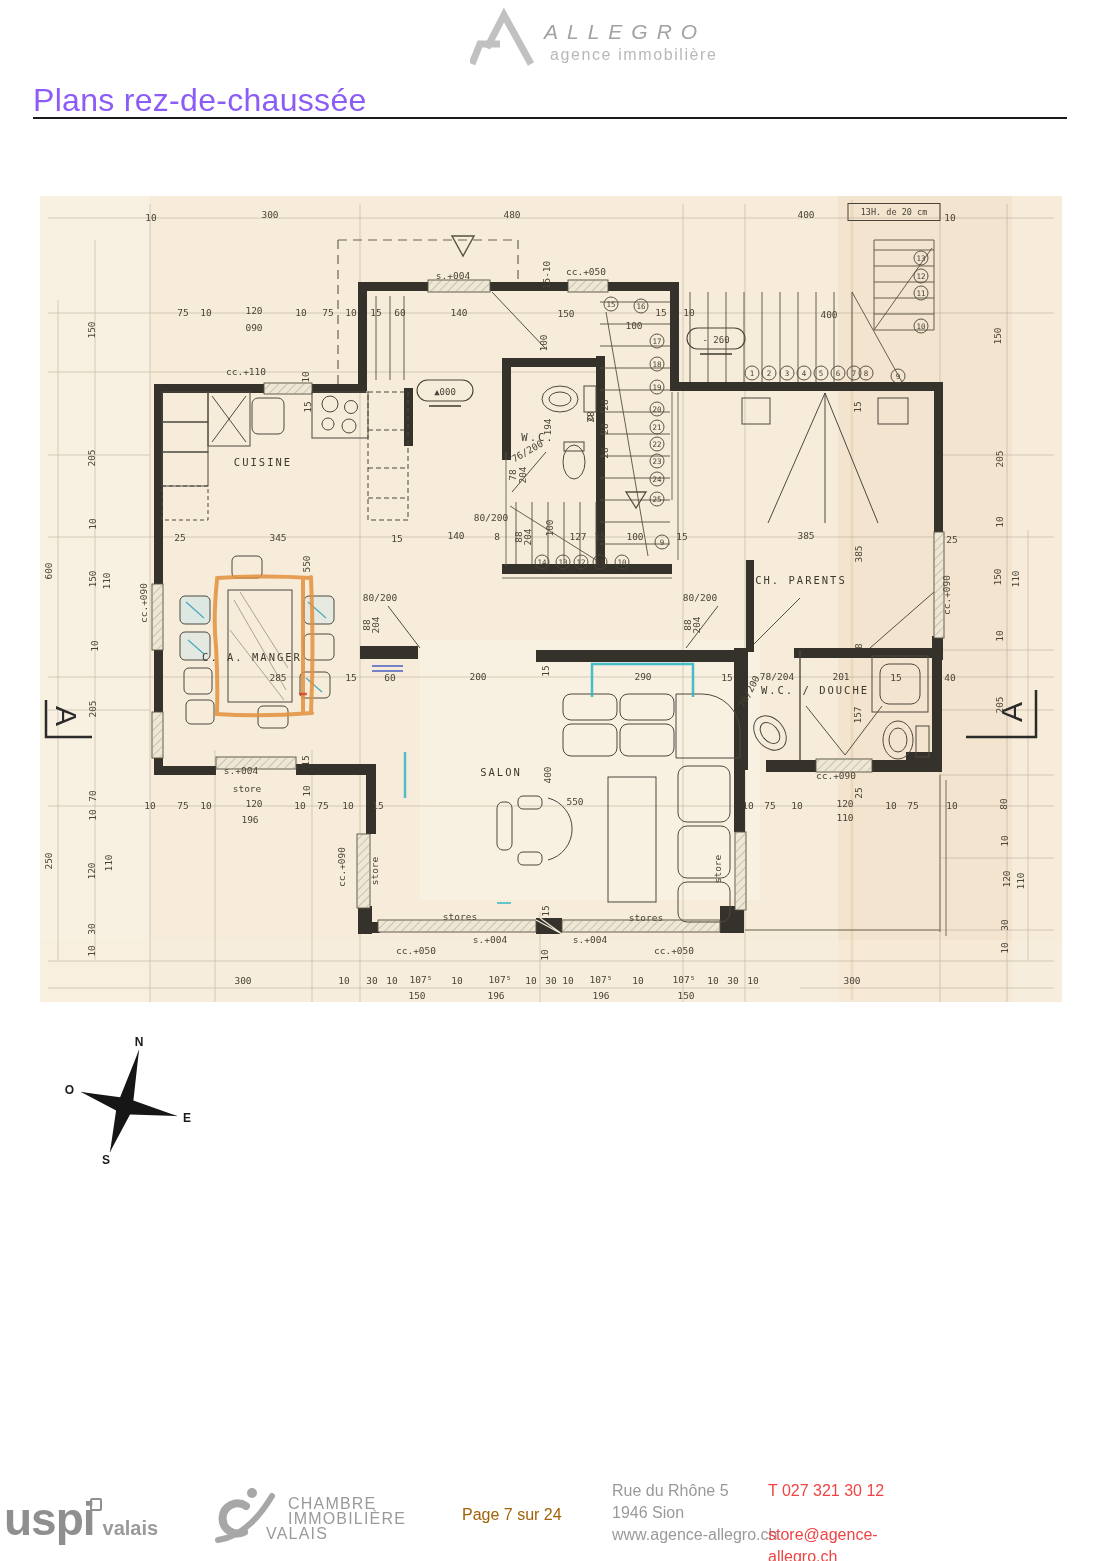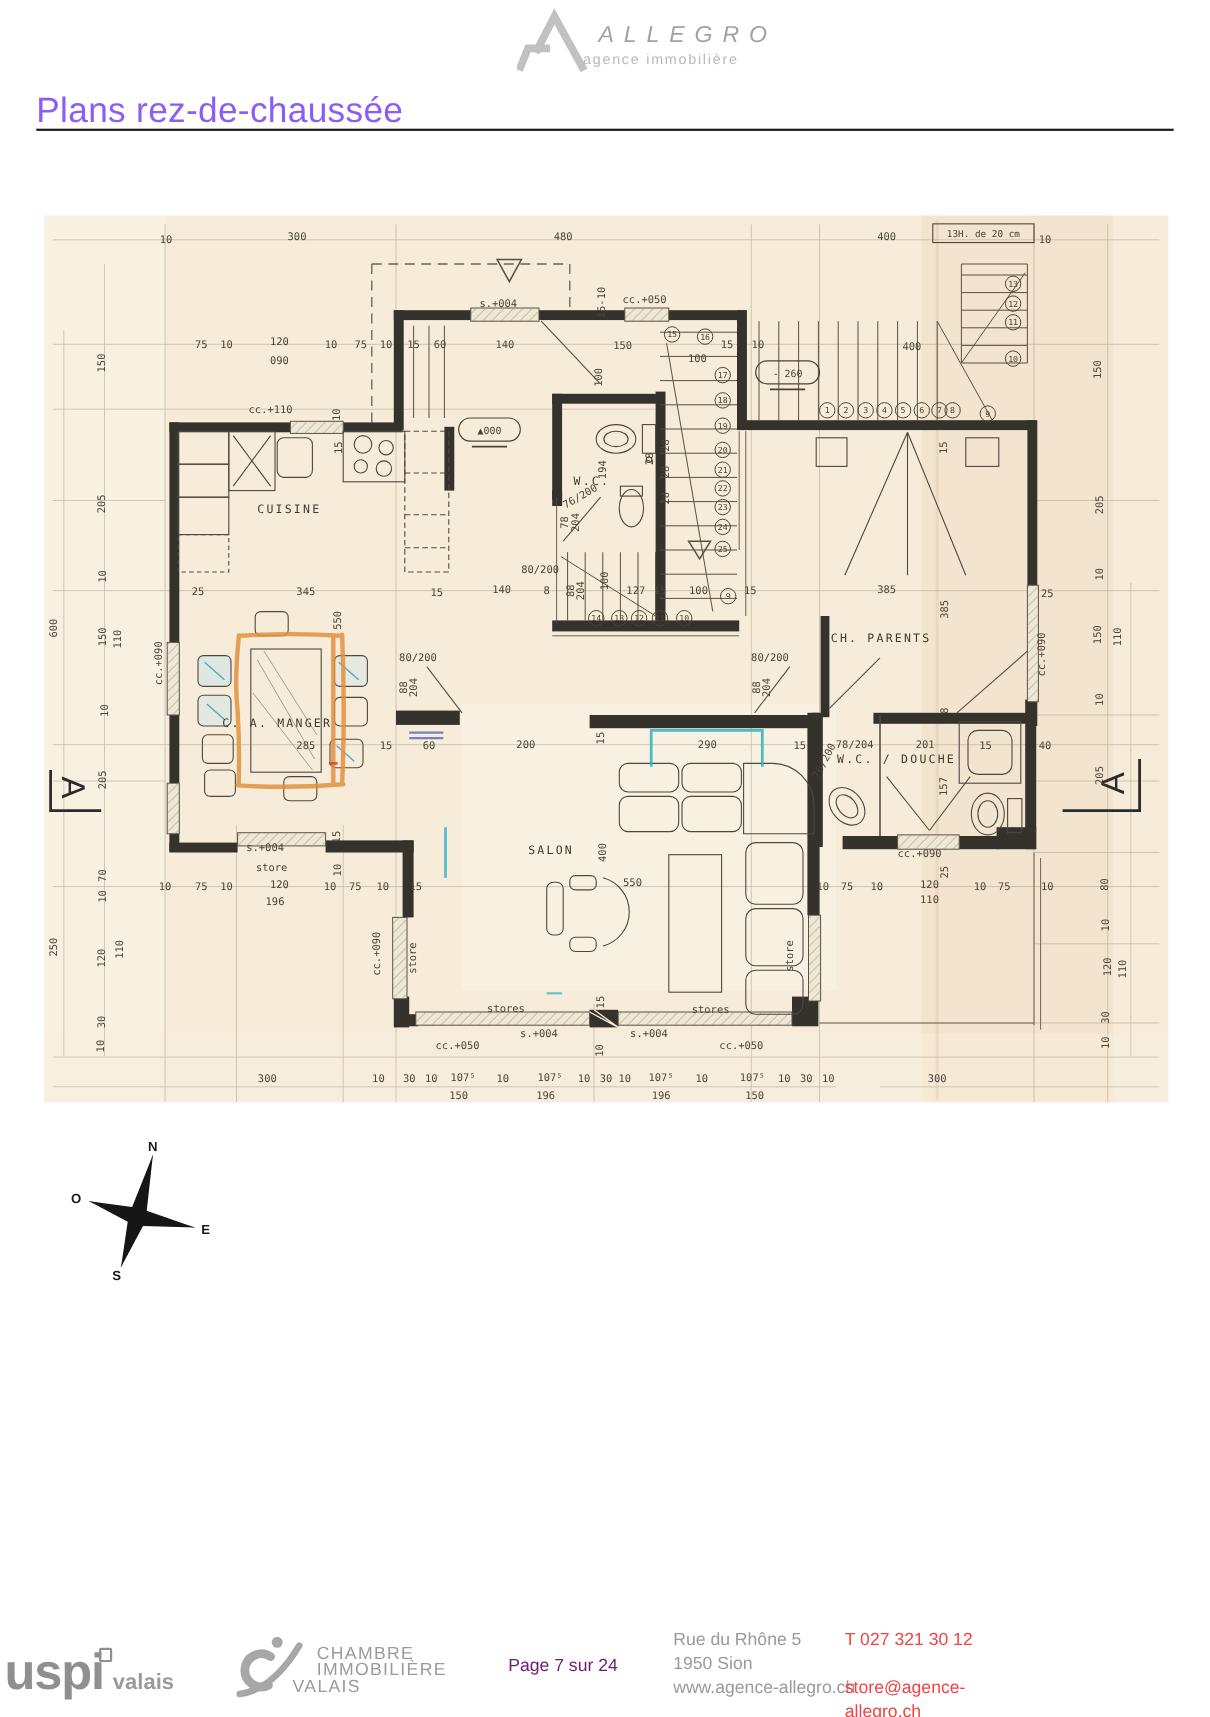--- a/index.html
+++ b/index.html
@@ -2,21 +2,21 @@
 <html><head>
 <meta charset="utf-8">
 <style>
   html,body{margin:0;padding:0;}
   body{width:1100px;height:1561px;position:relative;background:#ffffff;
        font-family:"Liberation Sans",sans-serif;overflow:hidden;}
   
   .brand{position:absolute;top:6px;left:470px;width:260px;height:60px;}
   .brand-name{position:absolute;left:74px;top:14px;font-size:21px;letter-spacing:9px;
       color:#a3a2a2;font-weight:400;font-style:italic;}
-  .brand-sub{position:absolute;left:60px;top:40px;font-size:13px;letter-spacing:1.6px;color:#b9b8b8;}
+  .brand-sub{position:absolute;left:80px;top:40px;font-size:16px;letter-spacing:1.6px;color:#b9b8b8;}
   
   .page-title{position:absolute;left:33px;top:82px;font-size:32px;color:#8b5cf6;
       font-weight:500;letter-spacing:.3px;}
   .title-rule{position:absolute;left:33px;top:117px;width:1034px;height:2px;background:#1b1b1b;}
   
   #plan{position:absolute;left:0;top:0;}
   text{font-family:"DejaVu Sans Mono",monospace;fill:#4a4438;}
   .dim{font-size:9.5px;}
   .room{font-size:10.5px;letter-spacing:2px;fill:#3e392f;}
   .circ-n{font-size:7.5px;text-anchor:middle;}
@@ -26,21 +26,21 @@
   .secA{font-family:"Liberation Sans",sans-serif;font-size:30px;fill:#2b2b2b;font-weight:400;}
   
   .footer{position:absolute;top:1480px;left:0;width:892px;height:81px;color:#9a9a9a;}
   .uspi{position:absolute;left:4px;top:12px;color:#8f8f8f;}
   .uspi-main{font-size:46px;font-weight:bold;letter-spacing:-1px;}
   .uspi-sq{position:absolute;left:86px;top:6px;width:8px;height:9px;border:2.5px solid #8f8f8f;border-radius:2px;}
   .uspi-region{font-size:20px;font-weight:bold;color:#9a9a9a;margin-left:8px;}
   .civ{position:absolute;left:210px;top:8px;}
   .civ-text{position:absolute;left:78px;top:8px;font-size:16px;letter-spacing:1.2px;line-height:15px;color:#9a9a9a;}
   .civ-text div:last-child{margin-left:-22px;}
-  .page-num{position:absolute;left:462px;top:26px;font-size:16px;color:#701a75;}
+  .page-num{position:absolute;left:462px;top:26px;font-size:16px;color:#a16207;}
   .addr{position:absolute;left:612px;top:0;font-size:16px;line-height:22px;color:#9a9a9a;}
   .contact{position:absolute;left:768px;top:0;font-size:16px;line-height:22px;color:#ef4444;}
   .contact .gap{height:22px;}
 </style>
 </head>
 <body>
 
 <div class="brand">
   <svg width="74" height="60" viewBox="0 0 74 60">
     <path d="M61,58 L34,9 L17,42" fill="none" stroke="#c2c1c1" stroke-width="7" stroke-linejoin="miter"></path>
@@ -544,21 +544,21 @@
     </svg>
     <div class="civ-text">
       <div>CHAMBRE</div>
       <div>IMMOBILIÈRE</div>
       <div>VALAIS</div>
     </div>
   </div>
   <div class="page-num">Page 7 sur 24</div>
   <div class="addr">
     <div>Rue du Rhône 5</div>
-    <div>1950 Sion</div>
+    <div>1946 Sion</div>
     <div>www.agence-allegro.ch</div>
   </div>
   <div class="contact">
     <div>T 027 321 30 12</div>
     <div class="gap"></div>
     <div>store@agence-allegro.ch</div>
   </div>
 </div>
 
 </body></html>

